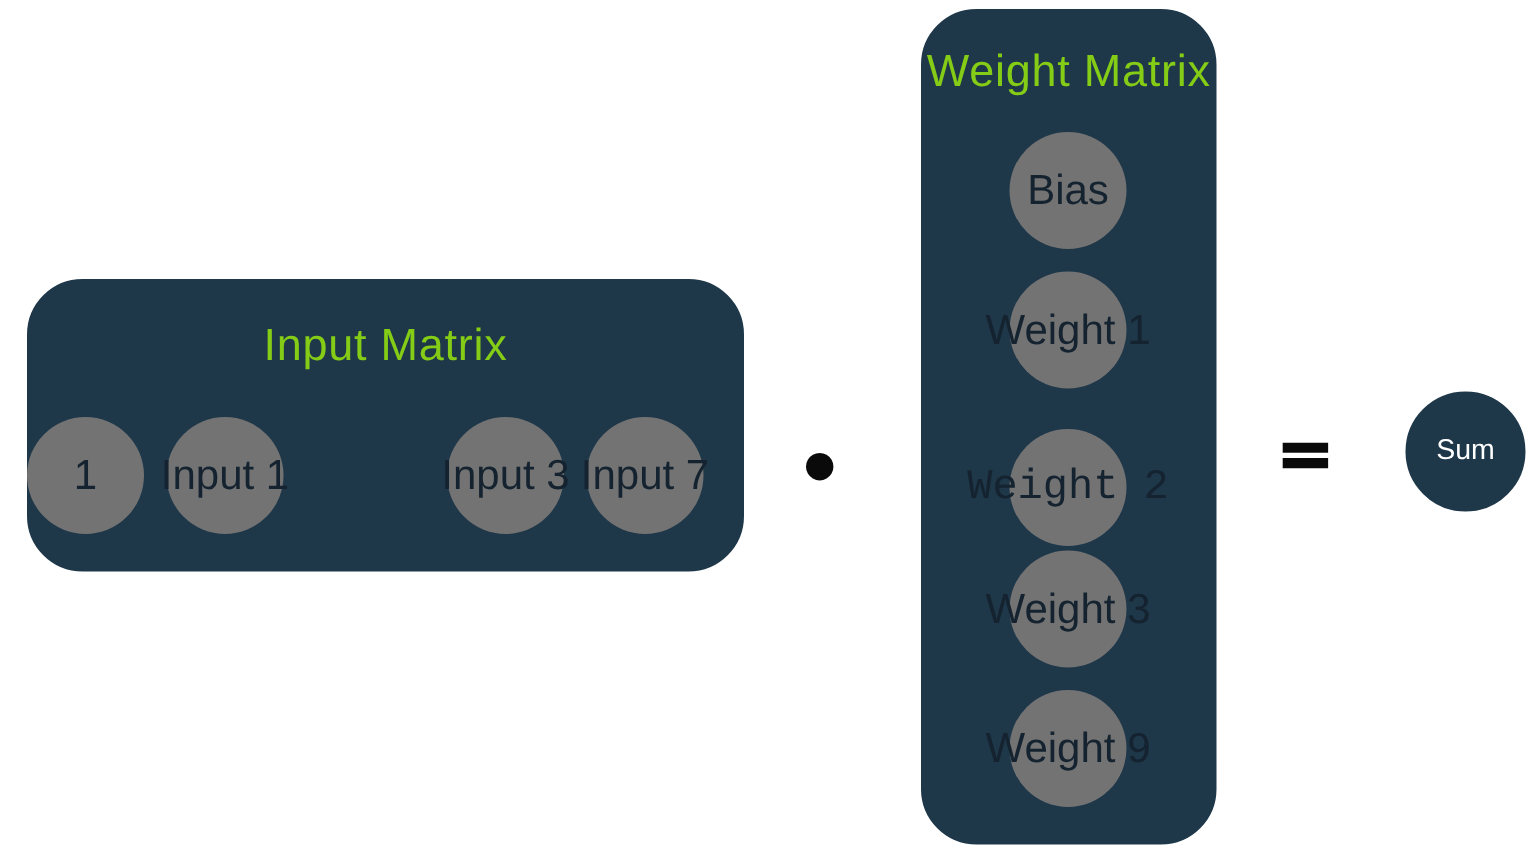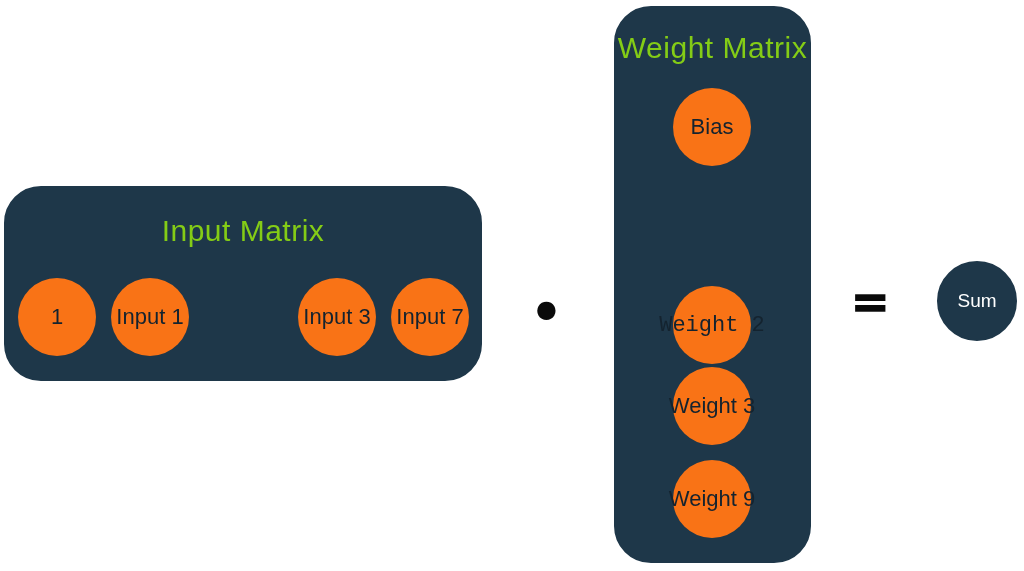--- a/index.html
+++ b/index.html
@@ -4,32 +4,32 @@
 <style>
   html,body{margin:0;padding:0;background:#ffffff;}
   #stage{
     position:relative;width:1024px;height:571px;background:#ffffff;overflow:hidden;
     font-family:"Liberation Sans",sans-serif;
   }
   .panel{
     position:absolute;background:#1e3749;border:3px solid #ffffff;border-radius:40px;
     box-sizing:border-box;
   }
-  #input-panel{left:1px;top:183px;width:484px;height:201px;}
+  #input-panel{left:15px;top:183px;width:484px;height:201px;}
   #weight-panel{left:611px;top:3px;width:203px;height:563px;}
   .panel-title{
     position:absolute;left:0;right:0;text-align:center;color:#84cc16;
     font-size:30px;letter-spacing:0.5px;white-space:nowrap;
   }
   #input-panel .panel-title{top:28px;}
   #weight-panel .panel-title{top:25px;}
   .node{
-    position:absolute;width:78px;height:78px;border-radius:50%;background:#f97316;
+    position:absolute;width:78px;height:78px;border-radius:50%;background:#737373;
     display:flex;align-items:center;justify-content:center;
-    color:#14232f;font-size:22px;white-space:nowrap;
+    color:#14232f;font-size:28px;white-space:nowrap;
   }
   
   .in-node{top:278px;}
   #in-0{left:18px;}
   #in-1{left:111px;}
   #in-2{left:204px;}
   #in-3{left:298px;}
   #in-4{left:391px;}
   
   .wt-node{left:673px;}
@@ -76,20 +76,23 @@
   </div>
 
   <div class="operator" id="op-multiply">●</div>
 
   <div class="panel" id="weight-panel">
     <div class="panel-title">Weight Matrix</div>
   </div>
   <div class="node wt-node" id="wt-0">
     <span>Bias</span>
   </div>
+  <div class="node wt-node" id="wt-1">
+    <span>Weight 1</span>
+  </div>
   <div class="node wt-node" id="wt-2">
     <span>Weight 2</span>
   </div>
   <div class="node wt-node" id="wt-3">
     <span>Weight 3</span>
   </div>
   <div class="node wt-node" id="wt-4">
     <span>Weight 9</span>
   </div>
 

